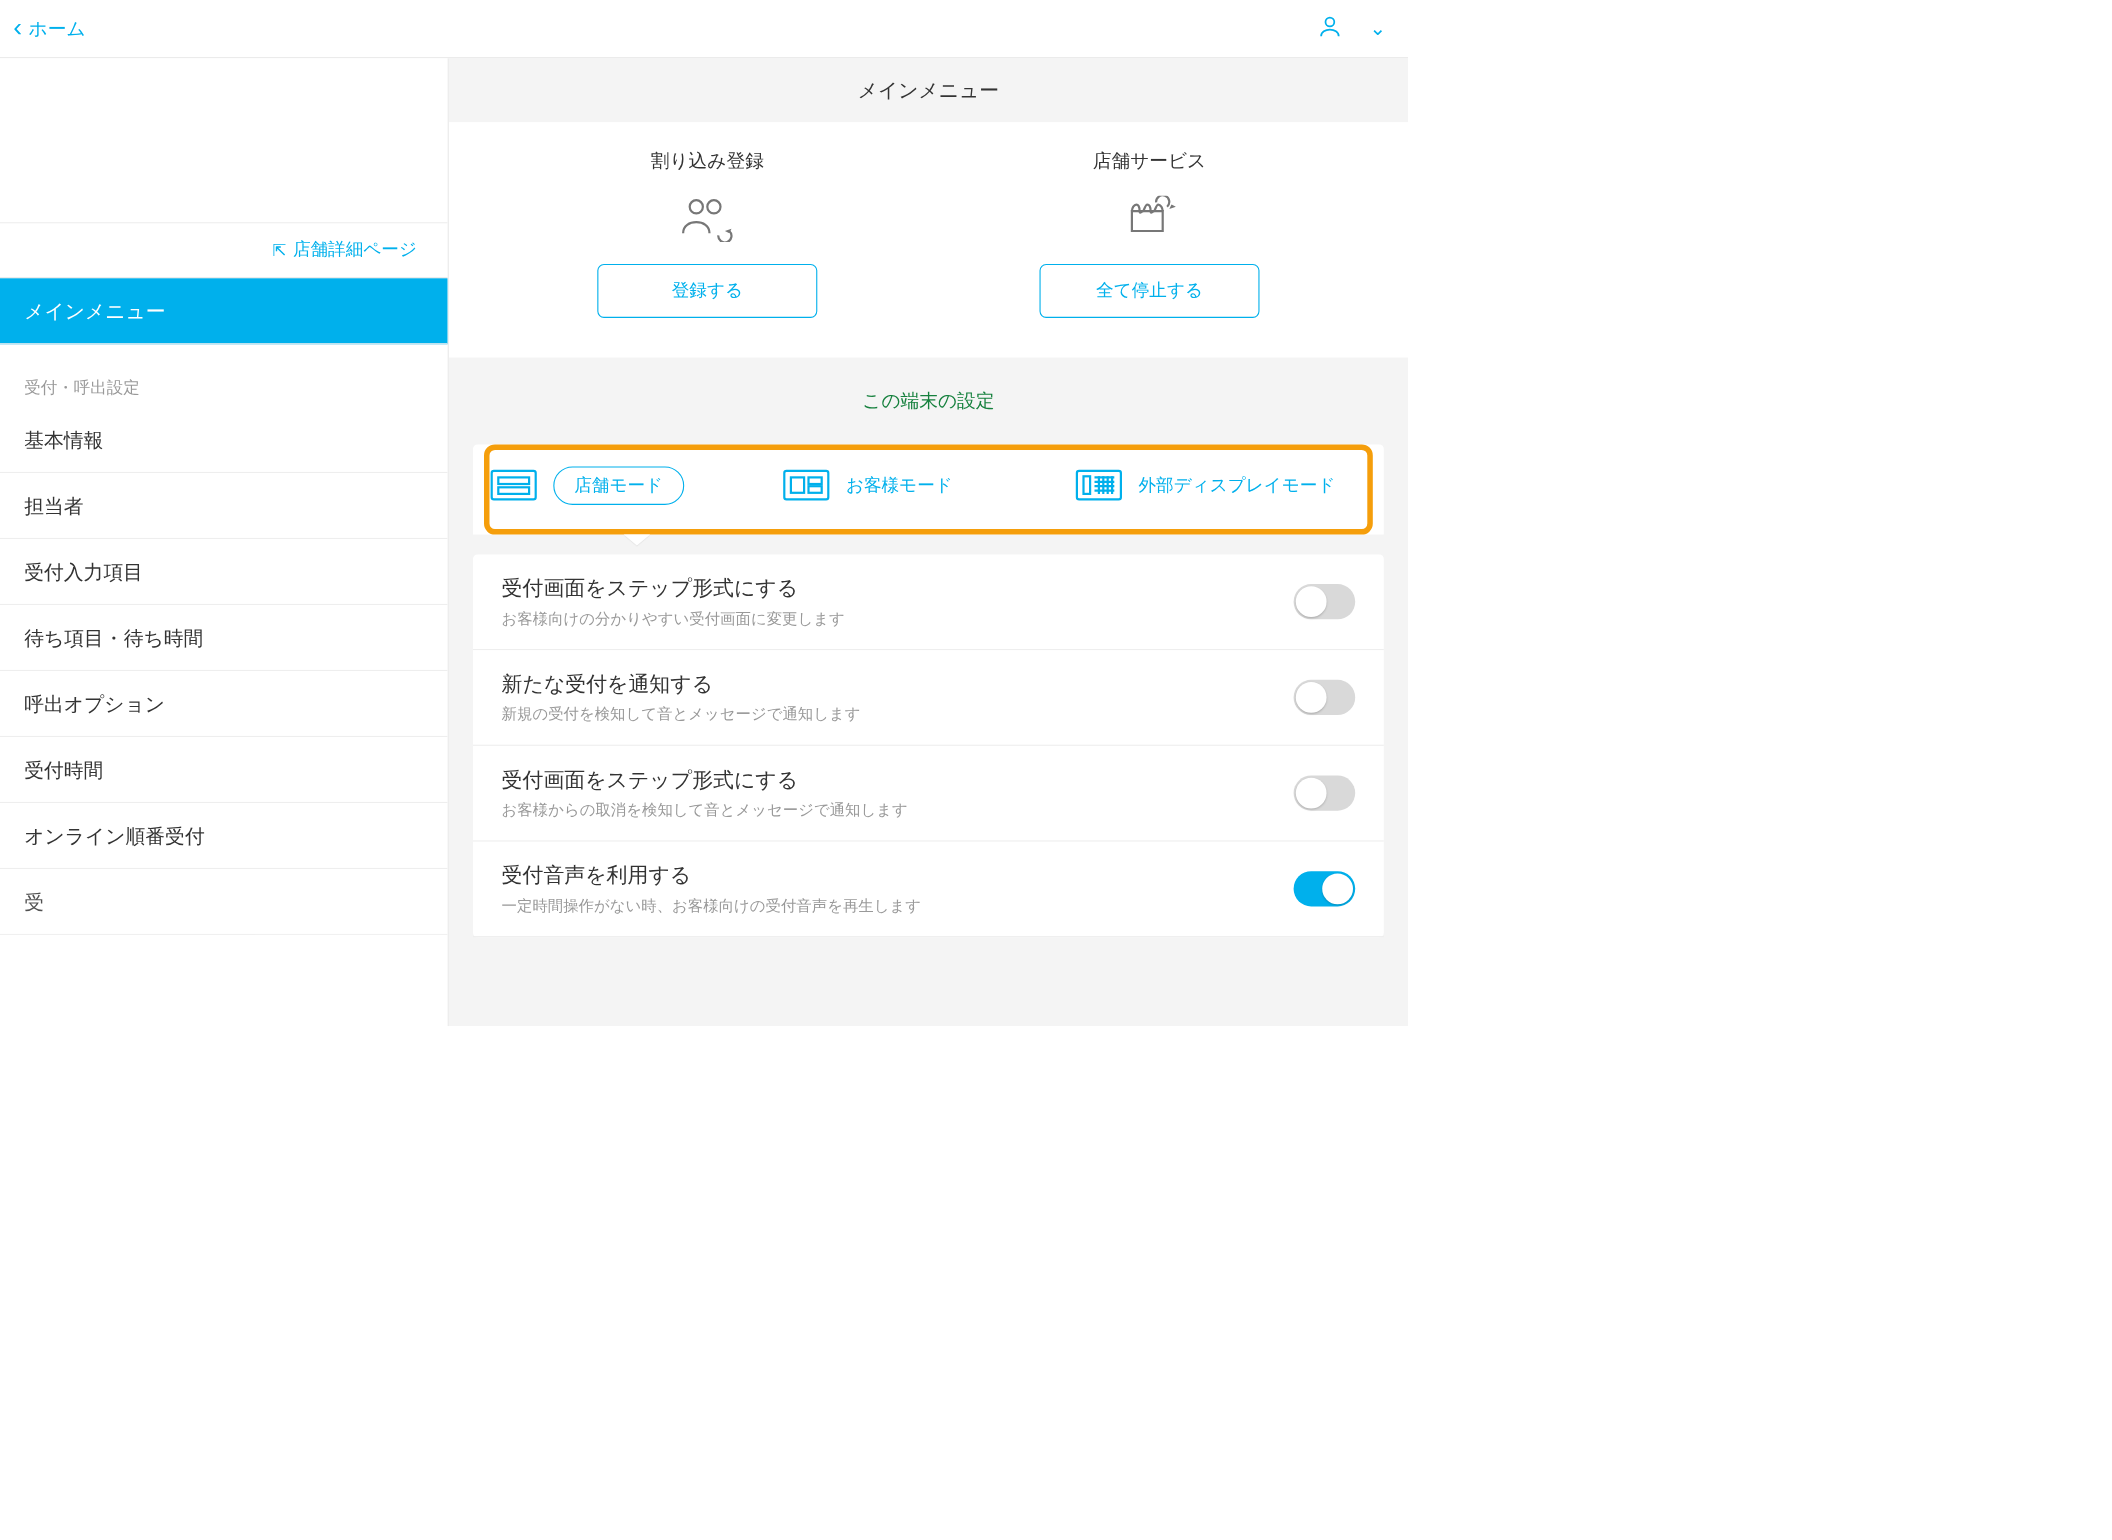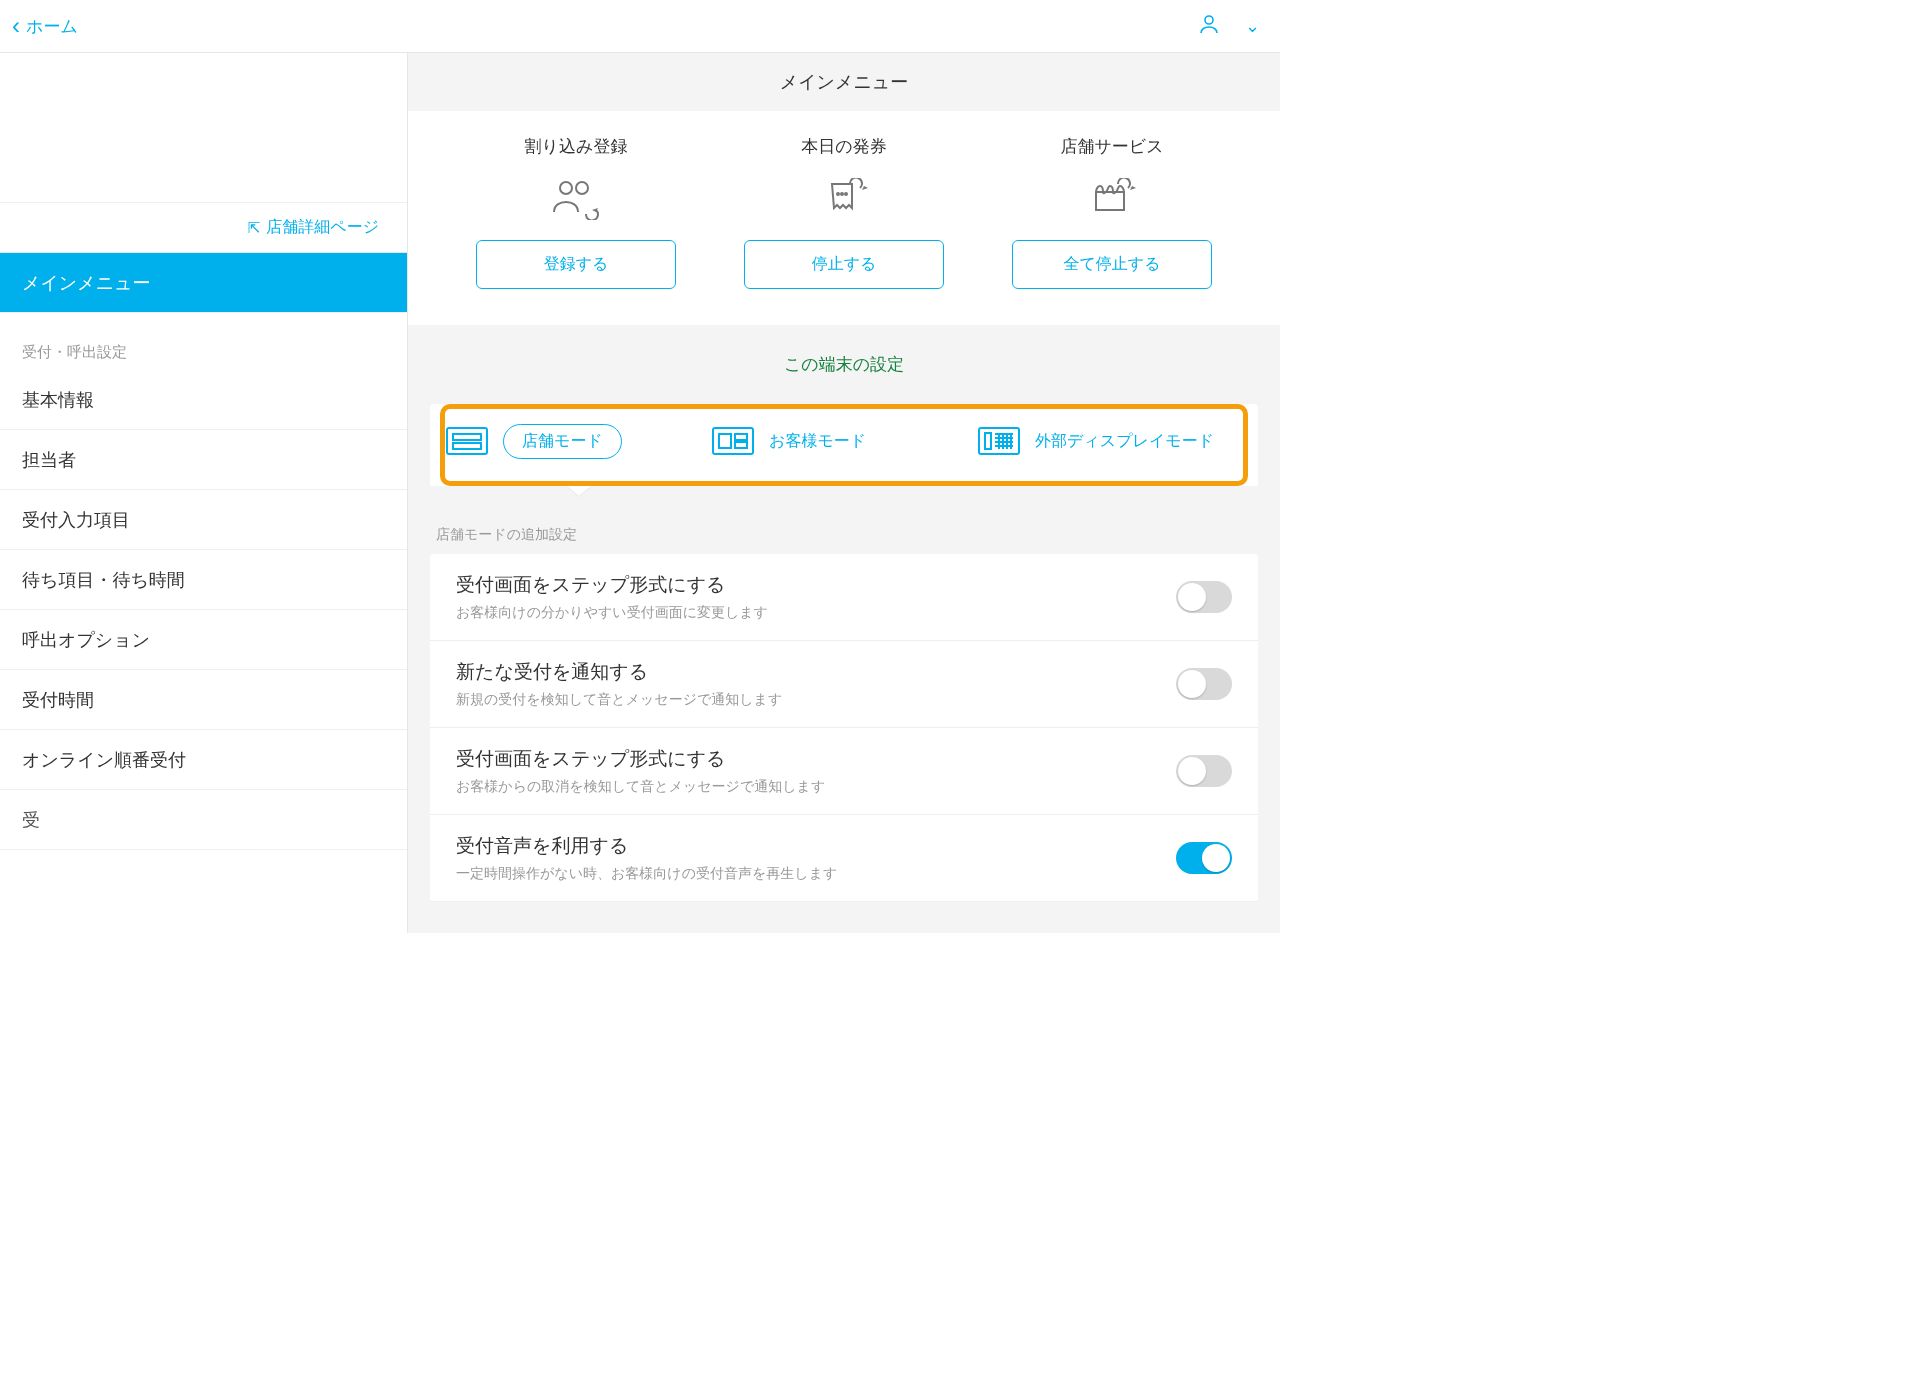--- a/index.html
+++ b/index.html
@@ -269,34 +269,20 @@
         <div class="action-icon">
           <svg width="48" height="42" viewBox="0 0 48 42" fill="none" stroke="#777" stroke-width="2">
             <circle cx="14" cy="10" r="6"></circle>
               <circle cx="30" cy="10" r="6"></circle>
             <path d="M2 34c0-7 6-10 12-10s12 3 12 10"></path>
             <path d="M34 36a6 6 0 1 0 10-4"></path>
             <path d="M46 30l-2 4 -4-2" fill="#777" stroke="none"></path>
           </svg>
         </div>
         <div class="action-btn">登録する</div>
-      </div>
-      <div class="action-col">
-        <div class="action-title">本日の発券</div>
-        <div class="action-icon">
-          <svg width="48" height="42" viewBox="0 0 48 42" fill="none" stroke="#777" stroke-width="2">
-            <path d="M12 6h20v24l-3-3-3 3-3-3-3 3-3-3-3 3z"></path>
-            <circle cx="18" cy="16" r="1" fill="#777"></circle>
-              <circle cx="22" cy="16" r="1" fill="#777"></circle>
-              <circle cx="26" cy="16" r="1" fill="#777"></circle>
-            <path d="M30 6a6 6 0 1 1 10 4"></path>
-            <path d="M42 12l2-4 4 2" fill="#777" stroke="none"></path>
-          </svg>
-        </div>
-        <div class="action-btn">停止する</div>
       </div>
       <div class="action-col">
         <div class="action-title">店舗サービス</div>
         <div class="action-icon">
           <svg width="48" height="42" viewBox="0 0 48 42" fill="none" stroke="#777" stroke-width="2">
             <path d="M8 14h28v18H8z"></path>
             <path d="M8 14c0-3 2-6 4-6s3 3 3 6 2 0 3 0 2-6 4-6 3 3 3 6 2 0 3 0 2-6 4-6 4 3 4 6"></path>
             <path d="M30 6a6 6 0 1 1 10 4"></path>
             <path d="M42 12l2-4 4 2" fill="#777" stroke="none"></path>
           </svg>
@@ -345,21 +331,20 @@
                 <line x1="34" y1="7" x2="34" y2="23"></line>
             </svg>
           </span>
           <span class="mode-label">外部ディスプレイモード</span>
         </div>
       </div>
       <div class="notch"></div>
     </div>
 
     <div class="settings-group">
-      <div class="settings-group-title">店舗モードの追加設定</div>
       <div class="settings-card">
         <div class="setting-row">
           <div class="setting-text">
             <div class="setting-title">受付画面をステップ形式にする</div>
             <div class="setting-desc">お客様向けの分かりやすい受付画面に変更します</div>
           </div>
           <div class="toggle">
               <div class="knob"></div>
             </div>
         </div>

